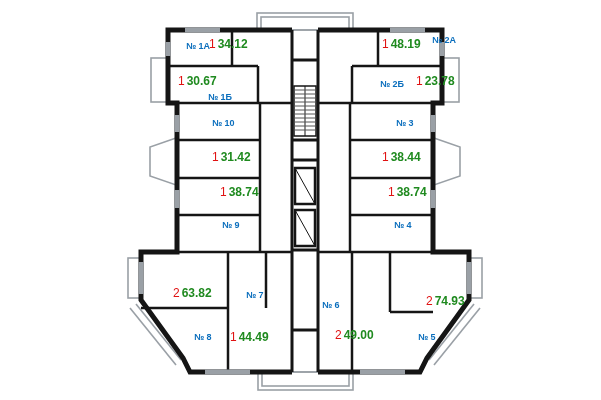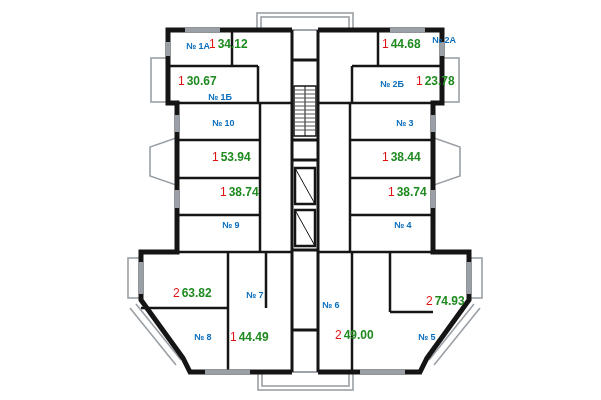--- a/index.html
+++ b/index.html
@@ -133,33 +133,33 @@
   <div class="lbl num" style="left:246px;top:291px">№ 7</div>
   <div class="lbl num" style="left:322px;top:301px">№ 6</div>
   <div class="lbl num" style="left:418px;top:333px">№ 5</div>
 
   <div class="lbl area" style="left:209px;top:38px">
     <span class="r">1</span>
     <span class="a">34.12</span>
   </div>
   <div class="lbl area" style="left:382px;top:38px">
     <span class="r">1</span>
-    <span class="a">44.68</span>
+    <span class="a">48.19</span>
   </div>
   <div class="lbl area" style="left:178px;top:75px">
     <span class="r">1</span>
     <span class="a">30.67</span>
   </div>
   <div class="lbl area" style="left:416px;top:75px">
     <span class="r">1</span>
     <span class="a">23.78</span>
   </div>
   <div class="lbl area" style="left:212px;top:151px">
     <span class="r">1</span>
-    <span class="a">53.94</span>
+    <span class="a">31.42</span>
   </div>
   <div class="lbl area" style="left:382px;top:151px">
     <span class="r">1</span>
     <span class="a">38.44</span>
   </div>
   <div class="lbl area" style="left:220px;top:186px">
     <span class="r">1</span>
     <span class="a">38.74</span>
   </div>
   <div class="lbl area" style="left:388px;top:186px">

